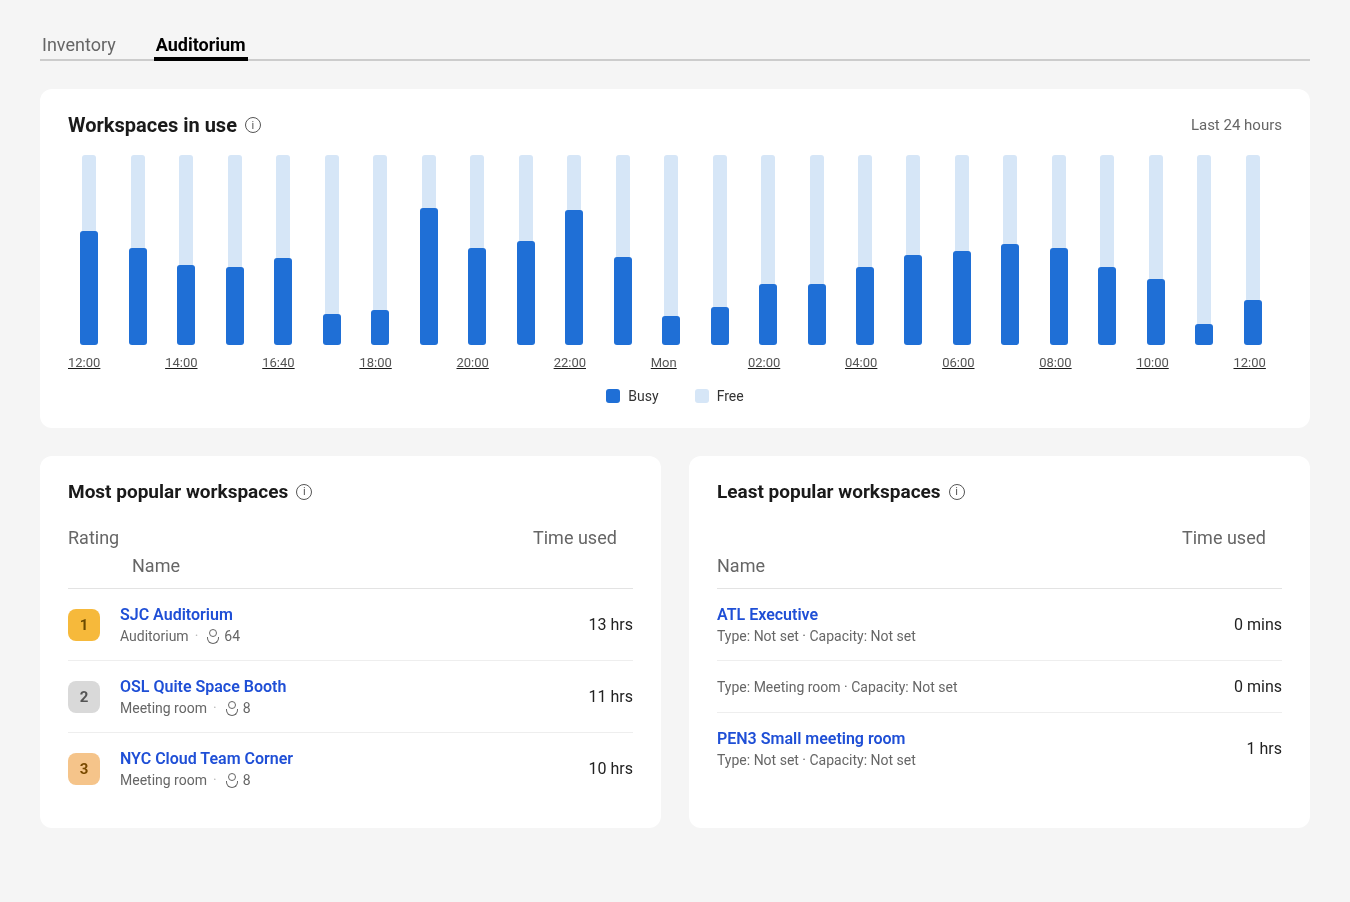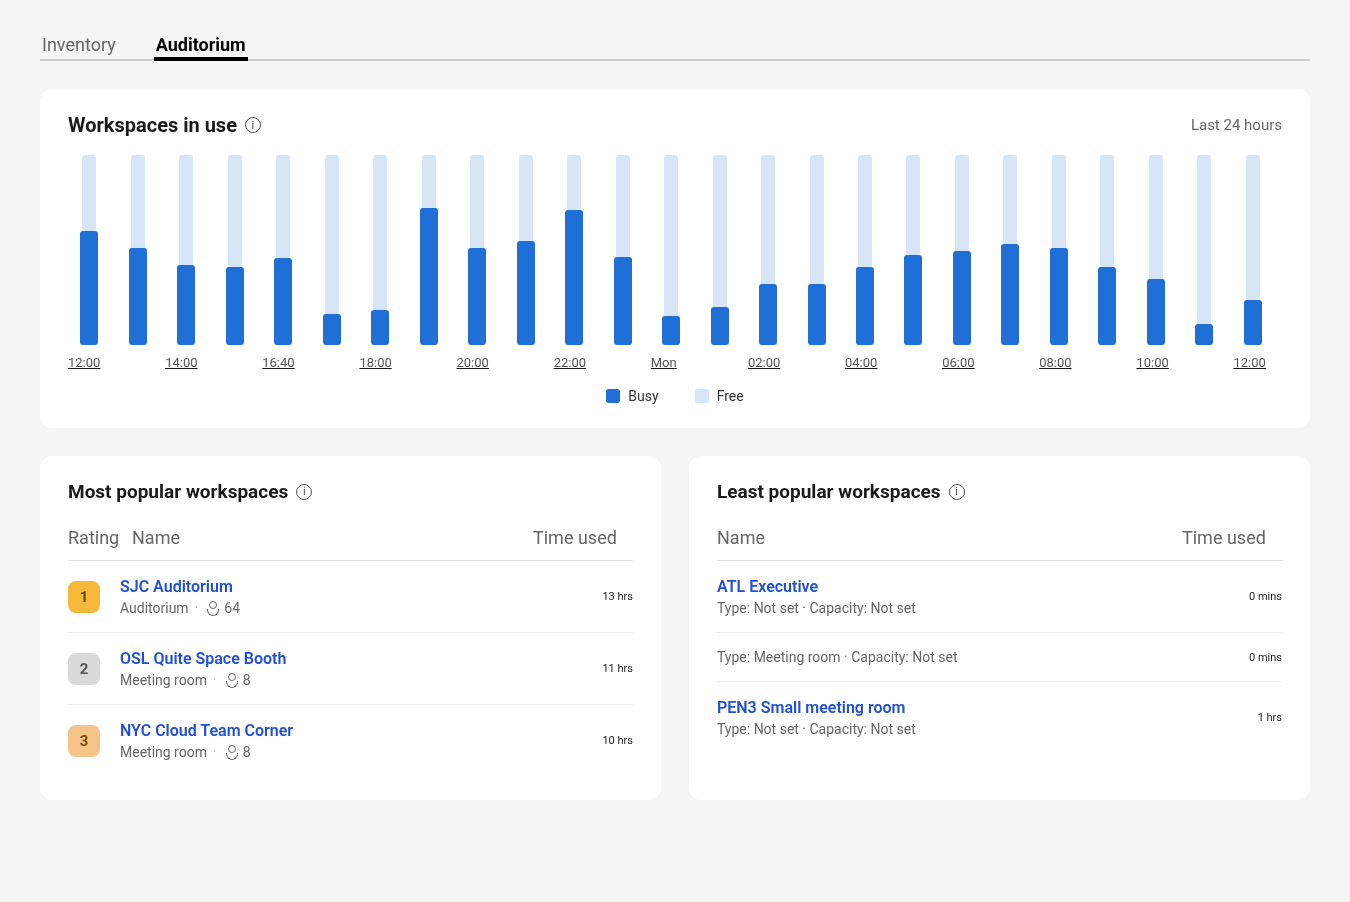--- a/index.html
+++ b/index.html
@@ -154,21 +154,21 @@
   margin-bottom: 18px;
 }
 .table-head {
   display: flex;
   font-size: 18px;
   color: #666;
   padding: 6px 0 12px 0;
   border-bottom: 1px solid #e3e3e3;
 }
 .col-rating { width: 64px; }
-.col-name { flex: 1; }
+.col-name { flex: 1; margin-top: 28px; }
 .col-time { width: 100px; text-align: left; }
 .ws-row {
   display: flex;
   align-items: center;
   padding: 16px 0;
   border-bottom: 1px solid #eee;
 }
 .ws-row:last-child { border-bottom: none; }
 .badge {
   width: 32px; height: 32px;
@@ -194,21 +194,21 @@
   color: #666;
   font-size: 14px;
   display: flex;
   align-items: center;
   gap: 6px;
 }
 .dot { color: #bbb; }
 .ws-time {
   width: 100px;
   text-align: right;
-  font-size: 11px;
+  font-size: 16px;
   color: #222;
 }
 .cap-icon {
   display: inline-block;
   width: 14px; height: 14px;
   position: relative;
 }
 .cap-icon::before {
   content: "";
   position: absolute;

